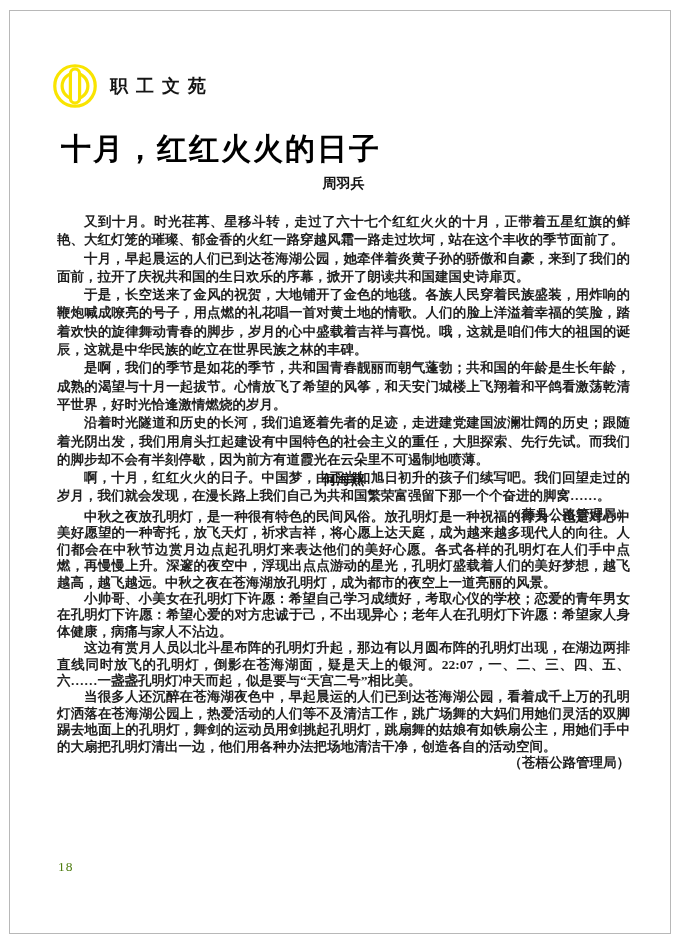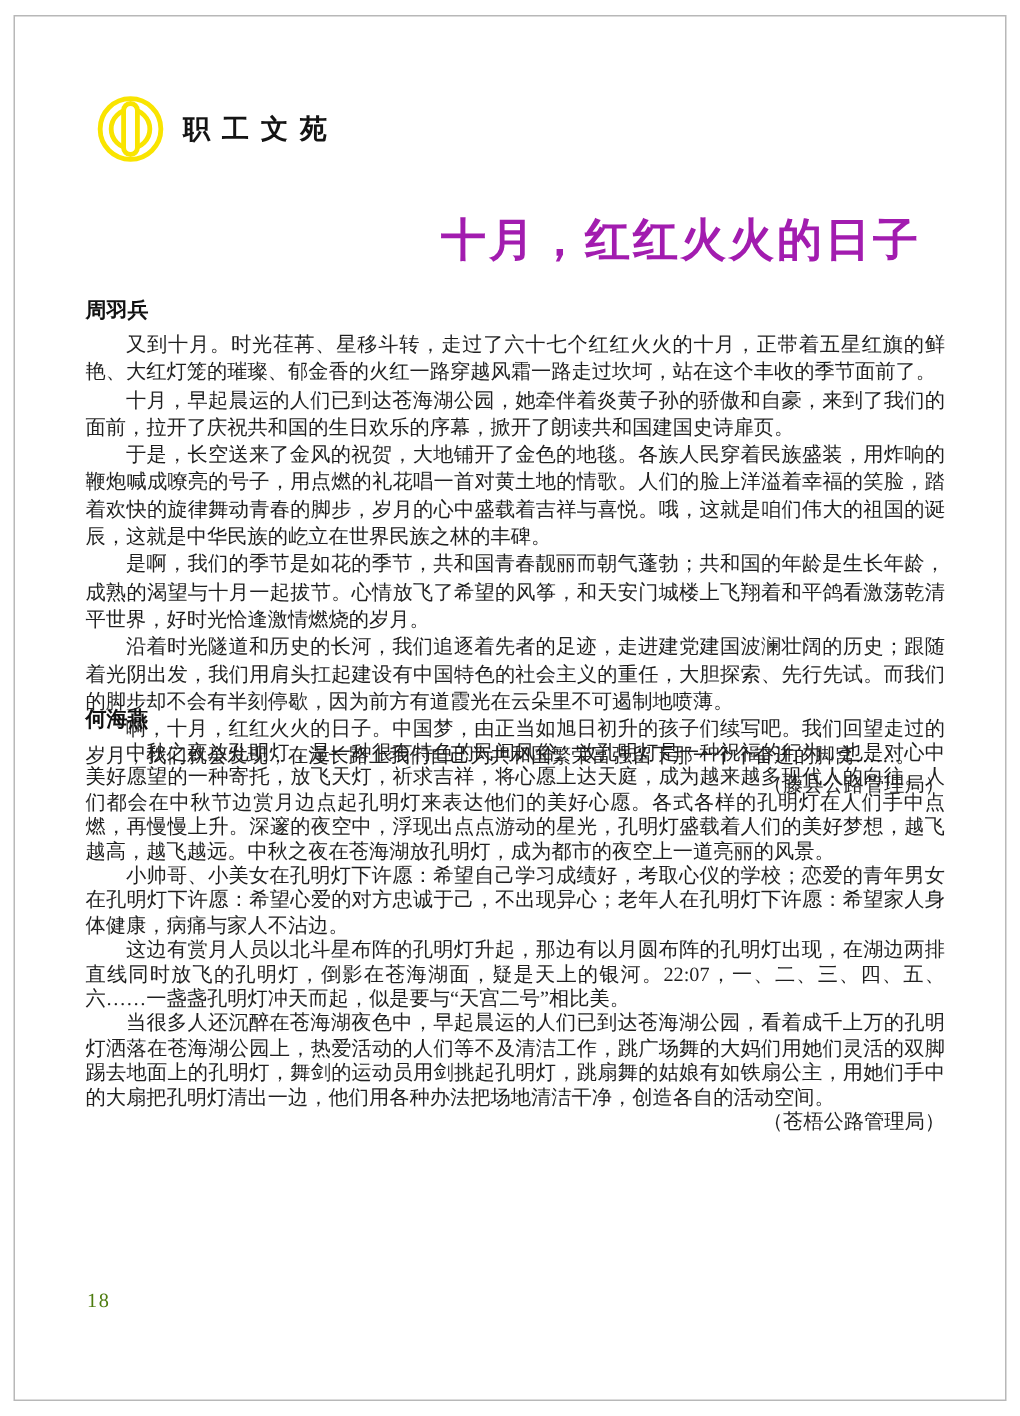--- a/index.html
+++ b/index.html
@@ -14,54 +14,54 @@
     overflow: hidden;
   }
   .border-frame {
     position: absolute;
     left: 9px; top: 10px; right: 9px; bottom: 10px;
     border: 1px solid #b8b8b8;
     pointer-events: none;
   }
   .masthead {
     position: absolute;
-    left: 64px; top: 63px;
+    left: 52px; top: 63px;
     display: flex;
     align-items: center;
     gap: 12px;
   }
   .masthead .logo { width: 46px; height: 46px; display: block; }
   .masthead .section-title {
     font-family: "Liberation Sans", "DejaVu Sans", sans-serif;
     font-weight: 700;
     font-size: 18px;
     letter-spacing: 8px;
     color: #141414;
   }
   .article { position: absolute; left: 57px; width: 573px; }
   .article-1 { top: 126px; }
   .article-2 { top: 464px; }
   .article h1 {
-    margin: 16px;
-    text-align: right;
+    margin: 4px;
+    text-align: left;
     font-weight: 700;
-    color: #a21caf;
+    color: #000000;
   }
   .article-1 h1 { font-size: 30px; line-height: 38px; letter-spacing: 2px; }
   .article-2 h1 { font-size: 28px; line-height: 36px; letter-spacing: 2px; }
   .author {
     margin-top: 5px;
-    text-align: left;
+    text-align: center;
     font-family: "Liberation Sans", "DejaVu Sans", sans-serif;
     font-weight: 700;
     font-size: 14px;
     line-height: 20px;
     color: #111;
   }
-  .body-block { margin-top: 5px; }
+  .body-block { margin-top: 20px; font-weight: bold; }
   .par {
     margin: 0;
     text-indent: 2em;
     text-align: justify;
     font-size: 13.5px;
     color: #1f1f1f;
   }
   .article-1 .par { line-height: 18.3px; }
   .article-2 .par { line-height: 16.4px; }
   .attribution {

